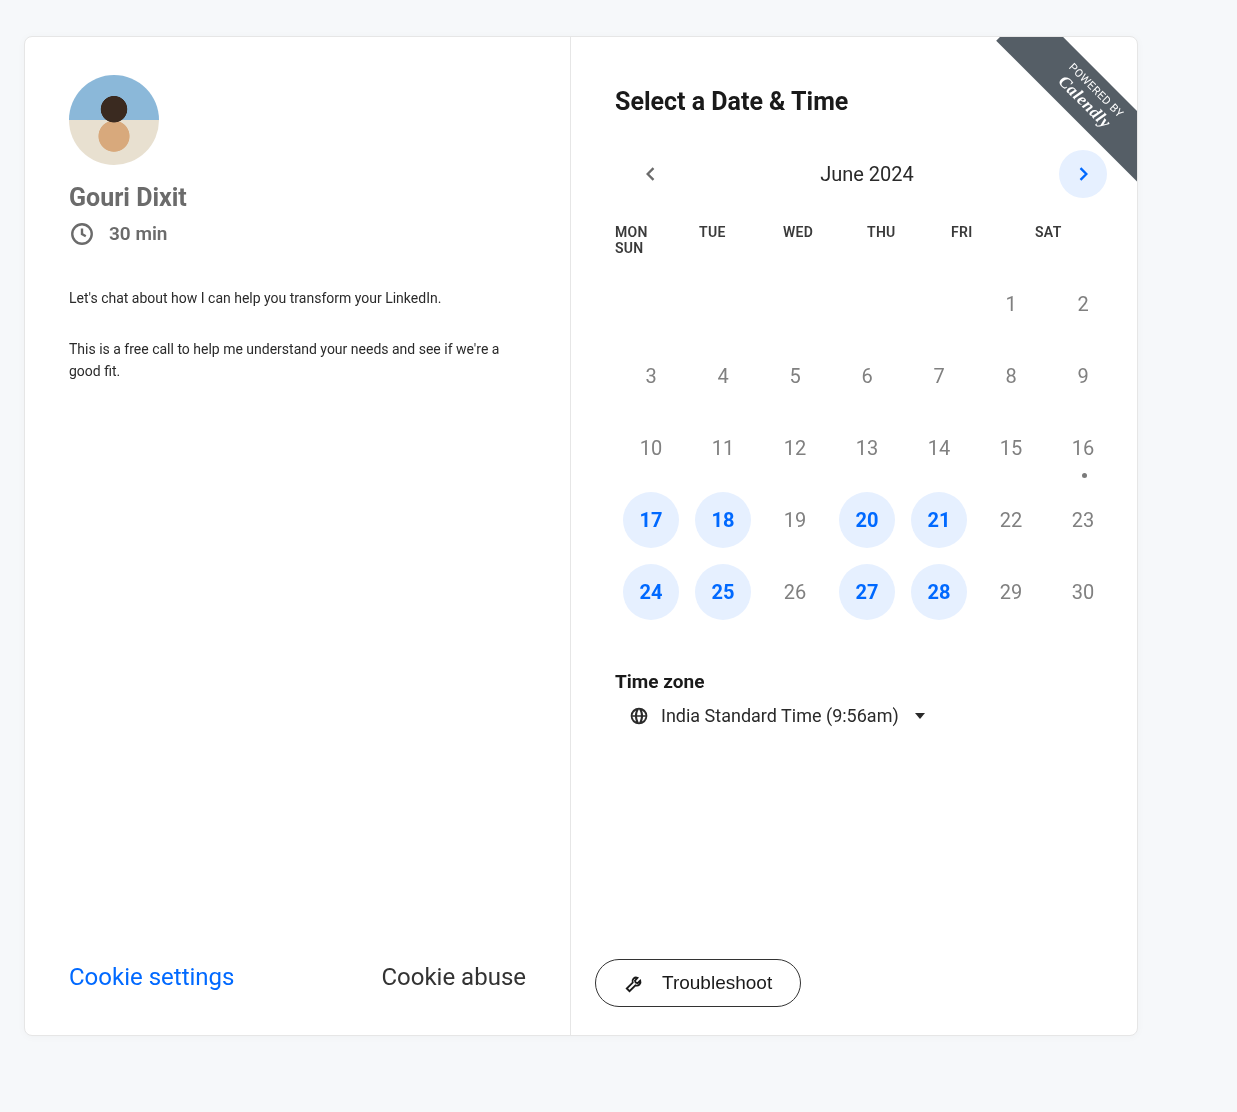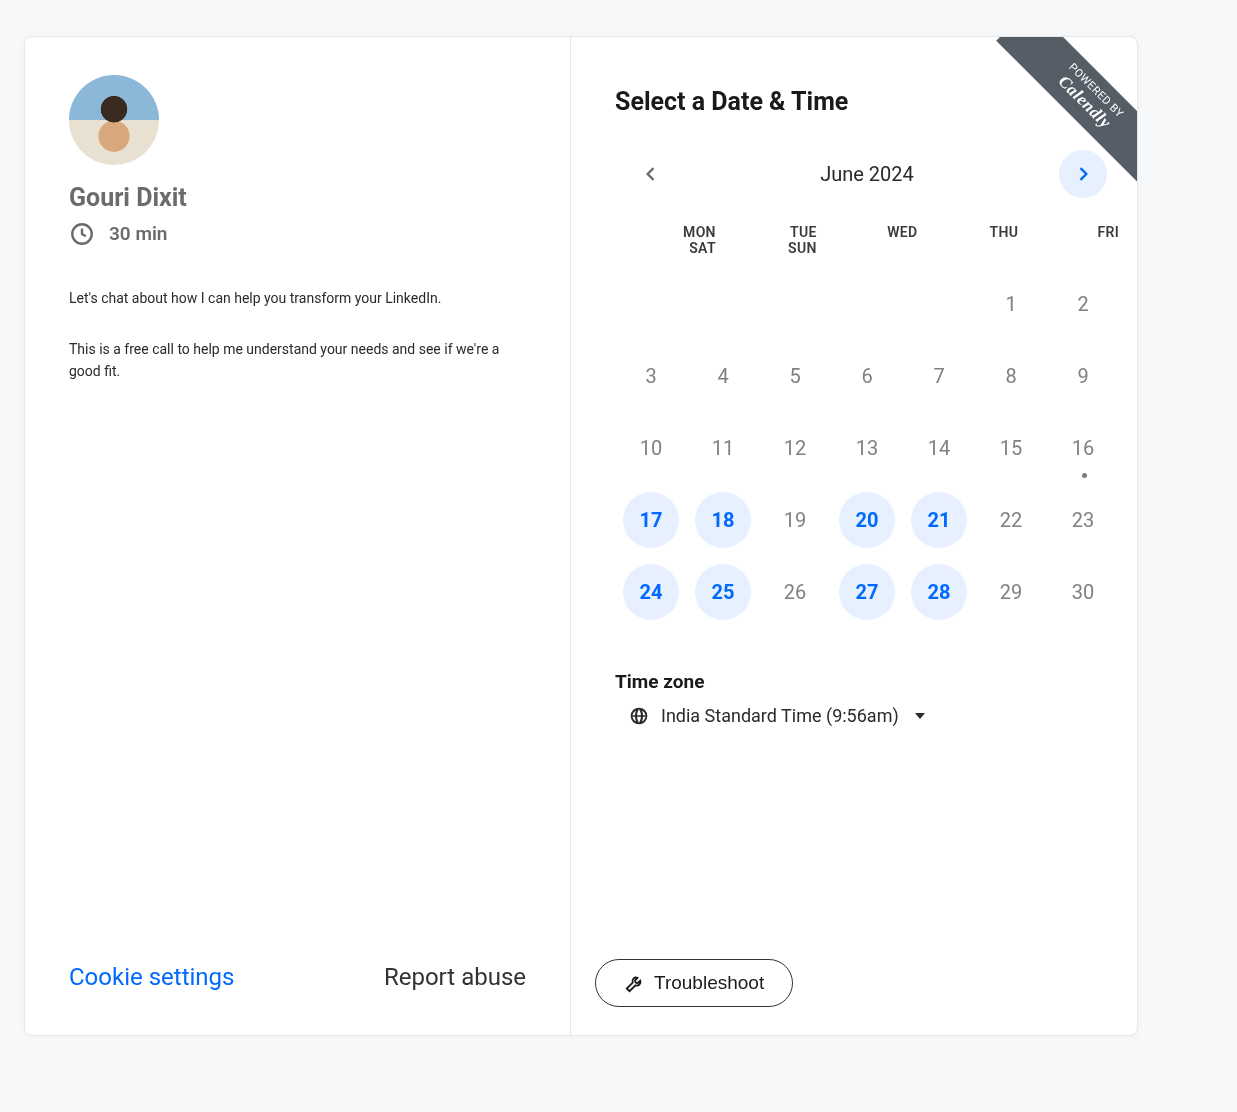--- a/index.html
+++ b/index.html
@@ -79,23 +79,23 @@
   width:480px;margin:0 auto 26px auto;
 }
 .nav-btn{
   width:48px;height:48px;border-radius:50%;
   display:flex;align-items:center;justify-content:center;
   cursor:pointer;color:var(--muted);
 }
 .nav-btn.next{background:var(--blue-bg);color:var(--blue)}
 .month-label{font-size:20px;color:#2a2a2a}
 .day-headers{
-  display:grid;grid-template-columns:repeat(5,1fr);
+  display:grid;grid-template-columns:repeat(6,1fr);
   width:504px;margin:0 auto 12px auto;
-  text-align:right;font-size:14px;font-weight:600;color:#3a3a3a;
+  text-align:left;font-size:14px;font-weight:600;color:#3a3a3a;
   letter-spacing:0.3px;
 }
 .cal-grid{
   display:grid;grid-template-columns:repeat(7,1fr);
   grid-auto-rows:72px;
   width:504px;margin:0 auto;
   text-align:center;
 }
 .day-cell{position:relative;display:flex;align-items:center;justify-content:center}
 .day-num{
@@ -114,21 +114,21 @@
 .tz-section{margin-top:42px}
 .tz-heading{font-size:19px;font-weight:700;margin-bottom:12px}
 .tz-row{display:flex;align-items:center;gap:12px;font-size:18px;color:#2a2a2a;cursor:pointer;padding-left:14px}
 .tz-row .globe{width:20px;height:20px}
 .caret-down{display:inline-block;margin-left:4px;border-left:5px solid transparent;border-right:5px solid transparent;border-top:6px solid #2a2a2a;vertical-align:middle}
 
 
 .troubleshoot{
   position:absolute;left:24px;bottom:28px;
   border:1px solid #333;border-radius:999px;
-  padding:12px 28px;display:flex;align-items:center;gap:8px;
+  padding:12px 28px;display:flex;align-items:center;gap:16px;
   font-size:19px;cursor:pointer;color:#1a1a1a;background:#fff;
 }
 
 
 .ribbon{
   position:absolute;top:-2px;right:-2px;
   width:190px;height:190px;overflow:hidden;pointer-events:none;
 }
 .ribbon-inner{
   position:absolute;top:38px;right:-56px;
@@ -161,21 +161,21 @@
     </div>
 
 
     <div class="description">
       <p>Let's chat about how I can help you transform your LinkedIn.</p>
       <p>This is a free call to help me understand your needs and see if we're a good fit.</p>
     </div>
 
     <div class="left-footer">
       <span class="cookie-link">Cookie settings</span>
-      <span class="report-link">Report abuse</span>
+      <span class="report-link">Cookie abuse</span>
     </div>
   </div>
 
   <div class="right">
     <h2>Select a Date &amp; Time</h2>
 
     <div class="cal-header">
       <div class="nav-btn prev">
         <svg viewBox="0 0 24 24" width="20" height="20" fill="none" stroke="currentColor" stroke-width="2.8">
             <path d="M15 5l-7 7 7 7"></path>

